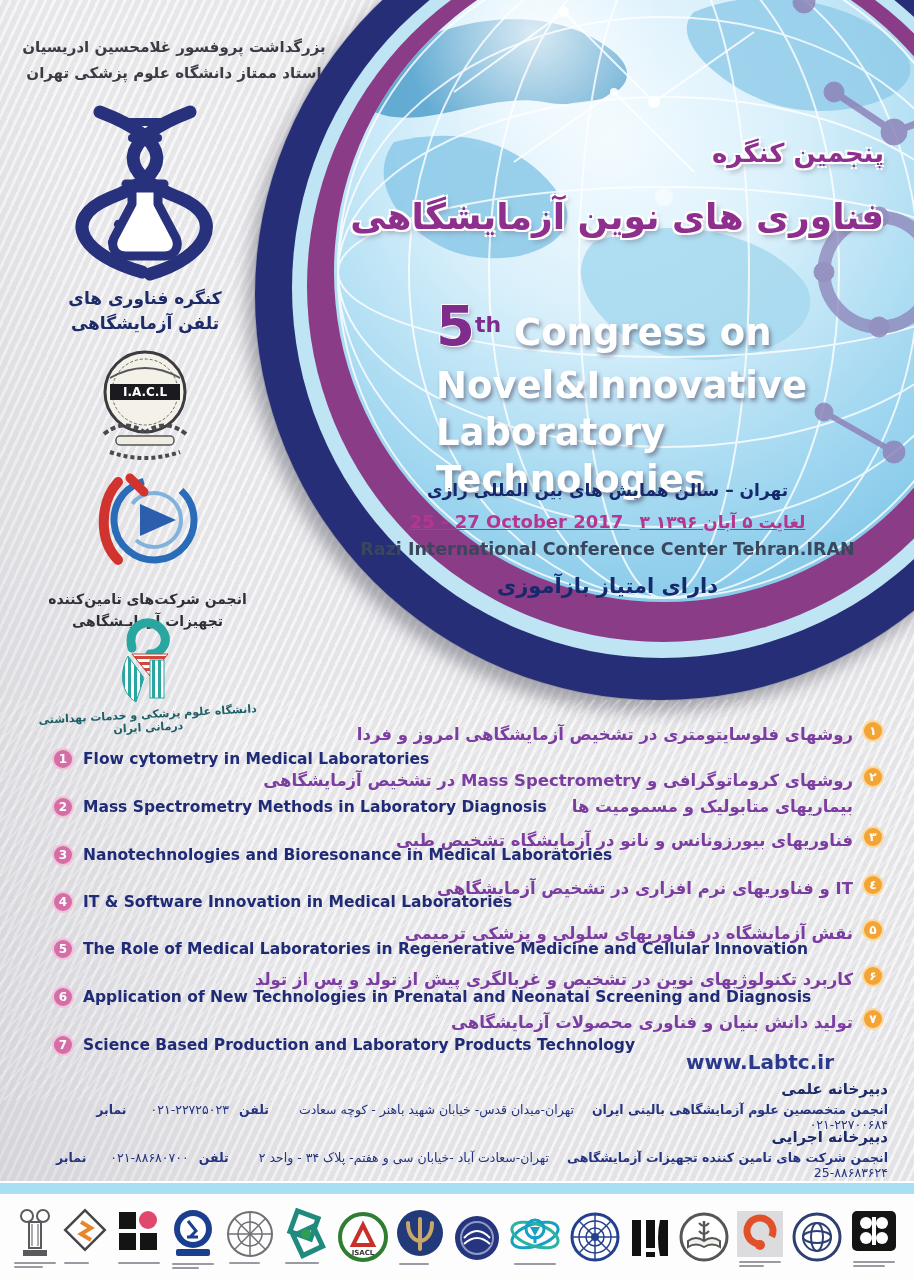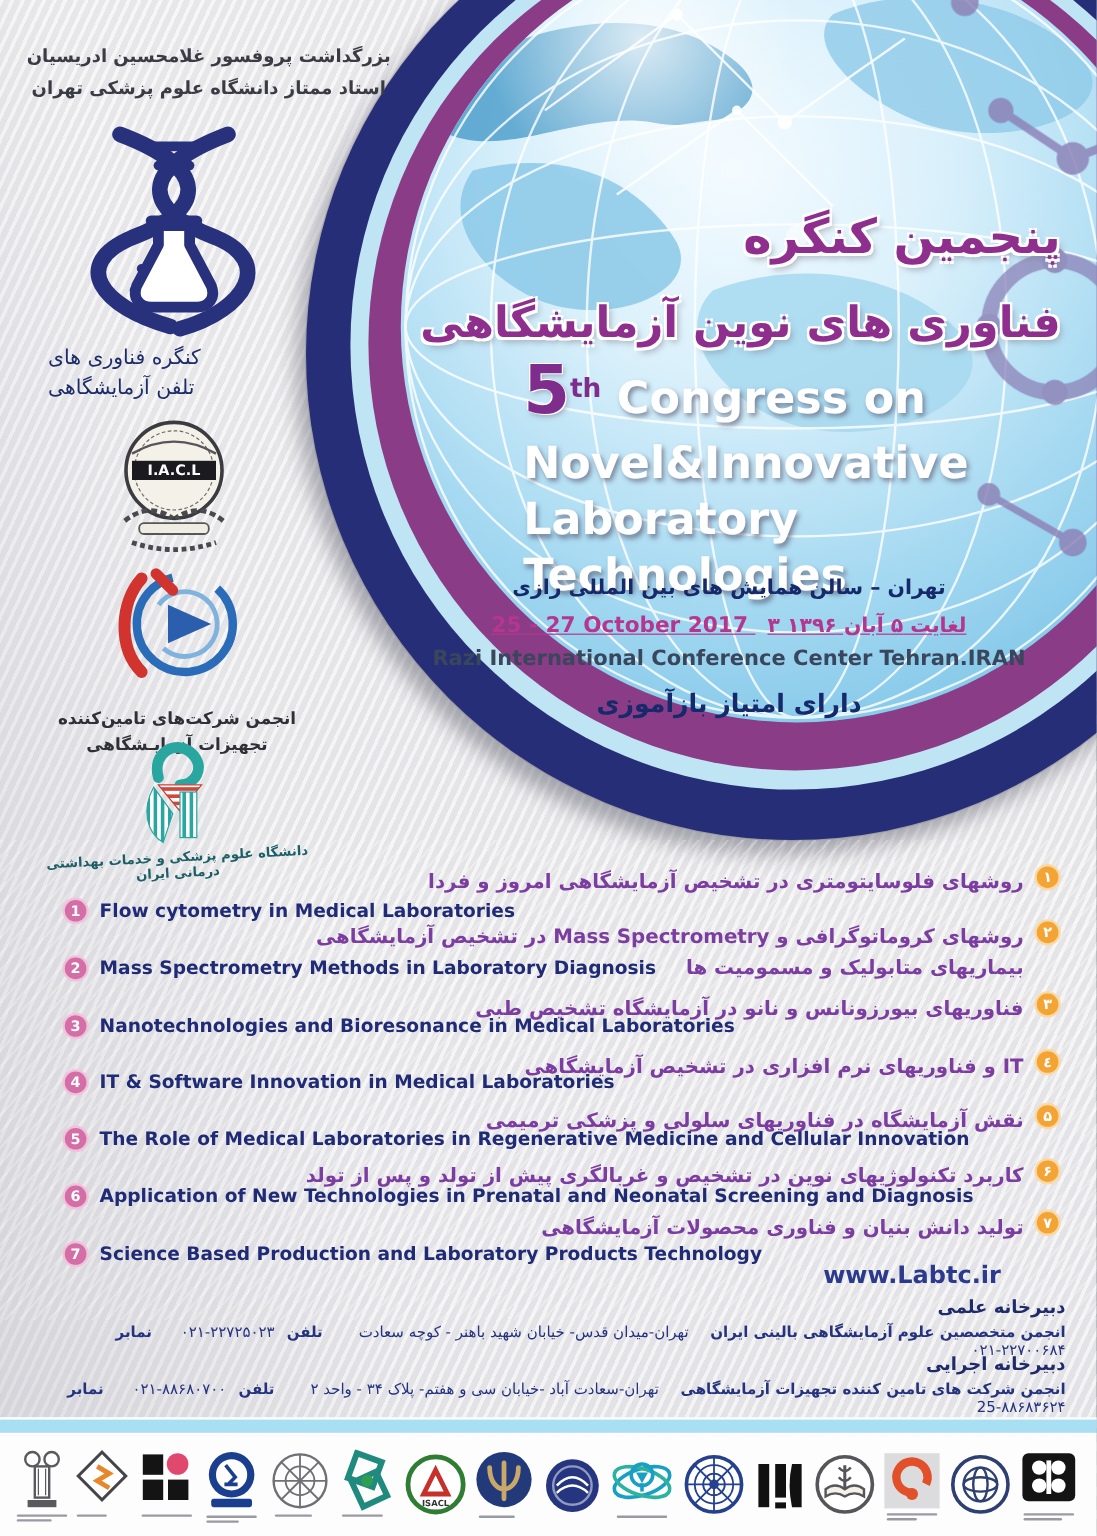--- a/index.html
+++ b/index.html
@@ -21,31 +21,31 @@
   .ring.navy{left:255px;top:-110px;width:810px;height:810px;background:#272e78;
     box-shadow:-8px 12px 16px rgba(110,110,122,.55), 0 0 0 1px #cdcdd3;}
   .ring.lb{left:292px;top:-82px;width:740px;height:740px;background:#bfe5f4;}
   .ring.purple{left:307px;top:-70px;width:712px;height:712px;background:#8b3c86;}
   .globe{left:334px;top:-58px;width:660px;height:660px;position:absolute;border-radius:50%;overflow:hidden;
     background:radial-gradient(circle at 42% 30%, #f4fbff 0%, #d9f0fb 30%, #a5d9f1 60%, #67b9e2 100%);}
   .globe svg{display:block}
   
   .tribute{position:absolute;left:18px;top:35px;width:312px;text-align:center;
     font-size:15px;font-weight:600;color:#3b3b45;line-height:1.7;z-index:5;}
-  .congress-caption{position:absolute;left:40px;top:286px;width:210px;
-    color:#1d2b69;font-weight:normal;font-size:17px;line-height:1.45;z-index:5;}
+  .congress-caption{position:absolute;left:40px;top:286px;width:210px;text-align:center;
+    color:#1d2b69;font-weight:bold;font-size:17px;line-height:1.45;z-index:5;}
   .logo-abs{position:absolute;z-index:5;}
   .supplier-caption{position:absolute;left:30px;top:588px;width:235px;text-align:center;
     font-size:14px;font-weight:600;color:#2f2f38;line-height:1.6;z-index:5;}
   .univ-caption{position:absolute;left:28px;top:708px;width:240px;text-align:center;
     font-size:11px;color:#1d5f66;transform:rotate(-3deg);z-index:5;font-weight:600;}
   
   .fa-title{position:absolute;right:30px;top:138px;text-align:right;z-index:6;color:#8e2f8d;font-weight:bold;
     text-shadow:-2px -2px 0 #fff,2px -2px 0 #fff,-2px 2px 0 #fff,2px 2px 0 #fff,3px 4px 5px rgba(120,120,140,.55);}
-  .fa-title .l1{font-size:40px;margin-top:37px;}
+  .fa-title .l1{font-size:26px;}
   .fa-title .l2{font-size:36px;margin-top:28px;}
   .en-title{position:absolute;left:436px;top:290px;z-index:6;color:#fff;font-weight:bold;
     font-size:37px;line-height:1.28;text-shadow:2px 3px 4px rgba(85,85,110,.65);}
   .en-title .five{color:#7f2d8c;font-size:56px;text-shadow:-1px -1px 0 #fff,1px 1px 0 #fff,2px 3px 4px rgba(120,120,140,.5);}
   .en-title sup{font-size:22px;color:#7f2d8c;text-shadow:none;}
   
   .venue{position:absolute;left:320px;top:480px;width:575px;text-align:center;z-index:6;}
   .venue .fa-venue{font-size:17px;font-weight:bold;color:#16296b;}
   .venue .dates{margin-top:11px;font-size:18px;font-weight:bold;color:#b5368e;direction:ltr;text-decoration:underline;}
   .venue .dates .fa{font-size:17px;margin-left:10px;}

